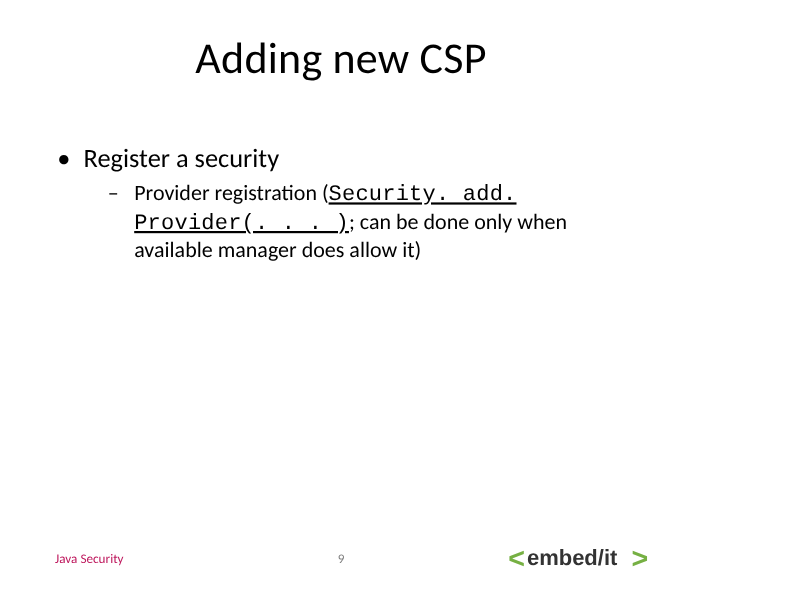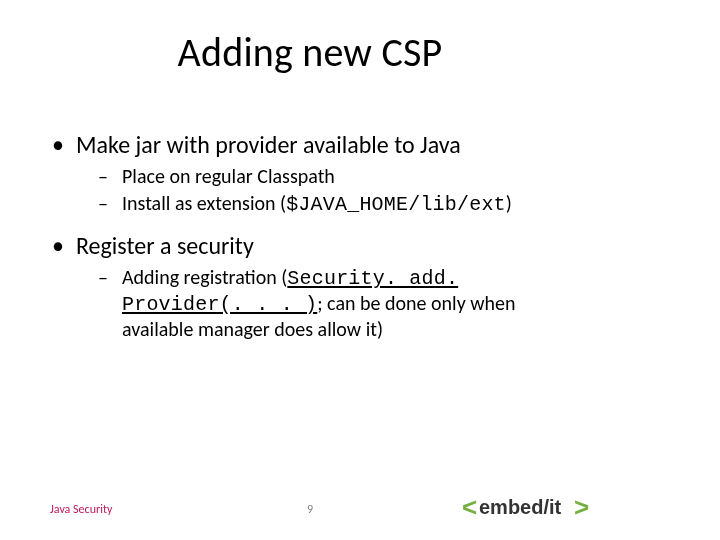--- a/index.html
+++ b/index.html
@@ -107,26 +107,22 @@
 </style>
 </head>
 <body>
 
 <div class="slide">
 
   <div class="title">Adding new CSP</div>
 
   <div class="content">
     <ul class="l1">
-        <li><span>Make jar with provider available to Java</span><ul class="l2">
-            <li><span>Place on regular Classpath</span></li>
-            <li><span>Install as extension (</span><span class="mono">$JAVA_HOME/lib/ext</span><span>)</span></li>
-          </ul></li>
         <li><span>Register a security</span><ul class="l2">
-            <li><span>Adding registration (</span><span class="mono underline">Security. add. Provider(. . . )</span><span>; can be done only when available manager does allow it)</span></li>
+            <li><span>Provider registration (</span><span class="mono underline">Security. add. Provider(. . . )</span><span>; can be done only when available manager does allow it)</span></li>
           </ul></li>
       </ul>
   </div>
 
   <div class="footer-left">Java Security</div>
   <div class="footer-center">9</div>
 
   <div class="logo">
     <svg viewBox="0 0 130 32">
       <text x="0" y="24" font-family="Arial, sans-serif" font-size="26" font-weight="bold" fill="#76b043">&lt;</text>

